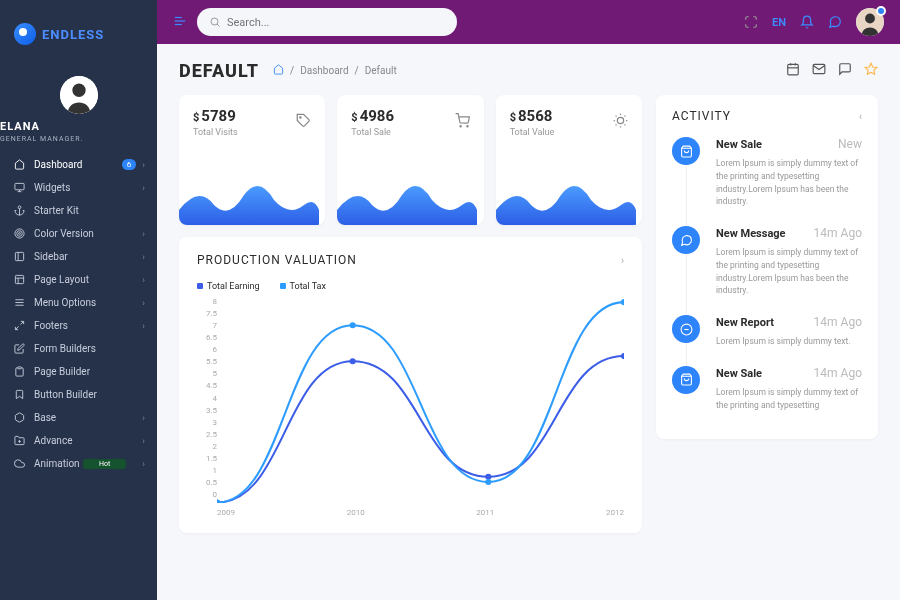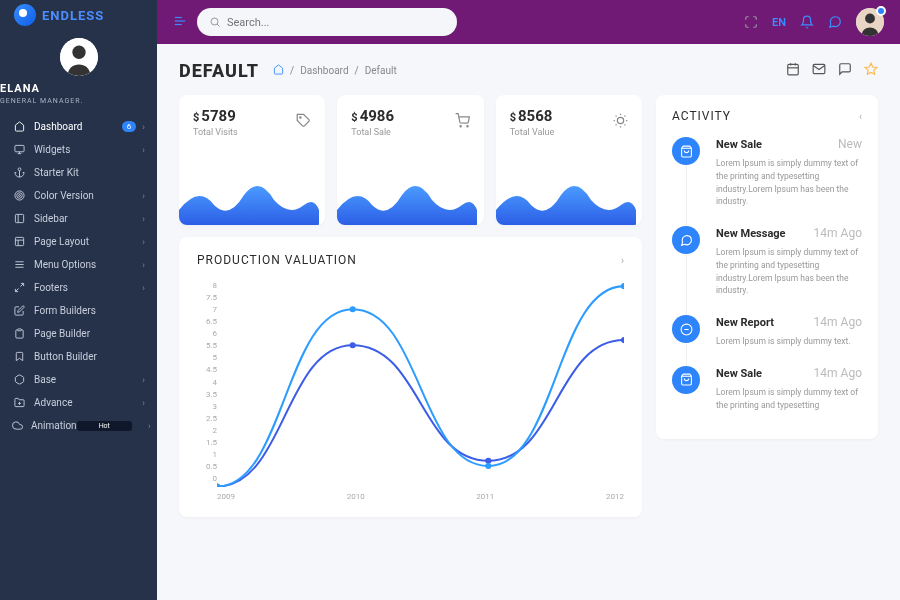--- a/index.html
+++ b/index.html
@@ -1,35 +1,35 @@
 <!DOCTYPE html>
 <html><head>
 <meta charset="utf-8">
 <style>
 * { margin:0; padding:0; box-sizing:border-box; font-family:-apple-system,BlinkMacSystemFont,"Segoe UI",Roboto,sans-serif; }
 body { background:#f6f7fb; width:900px; height:600px; overflow:hidden; font-size:12px; color:#2b2b2b; }
 .app { display:flex; height:600px; }
 .sidebar { width:157px; background:#263249; color:#fff; display:flex; flex-direction:column; }
-.logo { display:flex; align-items:center; gap:6px; padding:4px 14px; }
+.logo { display:flex; align-items:center; gap:6px; padding:23px 14px; }
 .logo-icon { width:22px; height:22px; border-radius:50%; background:linear-gradient(135deg,#3a8dff,#0d5ee6); position:relative; }
 .logo-icon::after { content:""; position:absolute; width:8px; height:8px; border-radius:50%; background:#fff; top:5px; left:5px; }
 .logo-text { font-weight:700; font-size:13px; letter-spacing:1px; color:#4c8dff; }
 .profile { padding:8px 0 10px; }
 .avatar { width:38px; height:38px; border-radius:50%; background:#fff; margin:0 auto 6px; overflow:hidden; }
 .avatar svg { width:100%; height:100%; }
 .profile-name { font-size:11px; font-weight:700; letter-spacing:1px; }
 .profile-role { font-size:7px; letter-spacing:1px; color:#aab3c5; margin-top:2px; }
 .nav { flex:1; overflow-y:auto; }
 .nav-item { display:flex; align-items:center; padding:6px 12px; font-size:10px; color:#c7cedd; cursor:pointer; position:relative; }
 .nav-item .ni-icon { width:14px; display:inline-flex; justify-content:center; margin-right:8px; }
 .nav-item .ni-label { flex:1; }
 .nav-item .chev { font-size:9px; color:#7a869e; }
 .nav-item.active { color:#fff; }
 .badge-blue { background:#2d84fb; color:#fff; border-radius:8px; font-size:8px; padding:1px 5px; margin-right:6px; }
-.badge-red { background:#0f172a; color:#fff; border-radius:3px; font-size:7px; padding:1px 22px; margin-right:16px; }
+.badge-red { background:#14532d; color:#fff; border-radius:3px; font-size:7px; padding:1px 16px; margin-right:16px; }
 .main { flex:1; display:flex; flex-direction:column; }
 .topbar { height:44px; background:#701a75; display:flex; align-items:center; padding:0 16px; }
 .hamburger { color:#3a8dff; font-size:13px; cursor:pointer; }
 .search { flex:0 0 260px; background:#f5f6fa; border-radius:18px; height:28px; display:flex; align-items:center; padding:0 12px; margin-left:10px; }
 .search input { border:none; background:transparent; outline:none; font-size:11px; flex:1; margin-left:6px; color:#888; }
 .top-spacer { flex:1; }
 .top-icons { display:flex; align-items:center; gap:14px; }
 .top-icon { color:#888; cursor:pointer; display:inline-flex; }
 .lang { color:#3a8dff; font-size:11px; font-weight:600; }
 .top-avatar { width:28px; height:28px; border-radius:50%; background:#ddd; position:relative; overflow:hidden; }
@@ -390,20 +390,30 @@
                 <path d="M0,50 L0,35 Q20,10 35,30 Q50,45 65,20 Q80,0 95,25 Q110,42 125,30 Q135,22 140,35 L140,50 Z" fill="url(#wg2)"></path>
               </svg>
             </div>
           </div>
 
         <div class="panel">
           <div class="panel-head">
             <div class="panel-title">PRODUCTION VALUATION</div>
             <span class="chev-right">›</span>
           </div>
+          <div class="legend" id="legend">
+              <div class="legend-item">
+                <span class="legend-dot" style="background:#3b5de7"></span>
+                <span>Total Earning</span>
+              </div>
+              <div class="legend-item">
+                <span class="legend-dot" style="background:#2d9cff"></span>
+                <span>Total Tax</span>
+              </div>
+            </div>
           <div class="chart-area">
             <div class="y-axis" id="yaxis">
                 <div>8</div>
                 <div>7.5</div>
                 <div>7</div>
                 <div>6.5</div>
                 <div>6</div>
                 <div>5.5</div>
                 <div>5</div>
                 <div>4.5</div>

